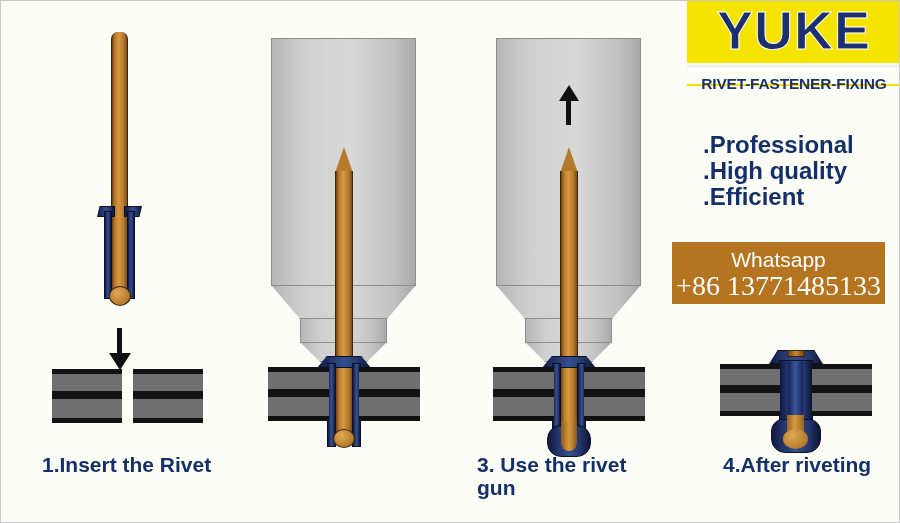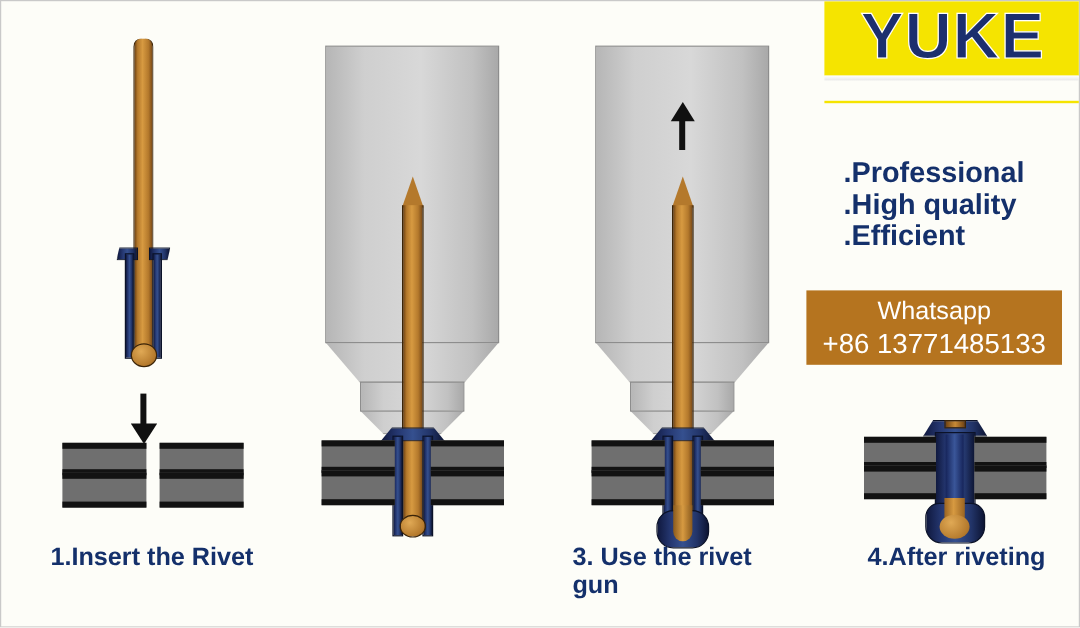--- a/index.html
+++ b/index.html
@@ -57,21 +57,21 @@
   #bullets div{white-space:nowrap;}
 
   
   #whatsapp-box{
     left:671px;top:241px;width:213px;height:62px;
     background:#b5741f;
     color:#ffffff;
     display:flex;flex-direction:column;align-items:center;justify-content:center;
     font-size:21px;line-height:26px;
   }
-  #whatsapp-number{font-size:23px;}
+  #whatsapp-number{font-size:28px;font-family:Liberation Serif, serif;}
 
   
   .caption{
     color:#14306b;font-weight:bold;font-size:21px;line-height:23px;
   }
   #caption-1{left:41px;top:452px;width:200px;}
   #caption-2{left:281px;top:452px;width:160px;}
   #caption-3{left:476px;top:452px;width:160px;}
   #caption-4{left:722px;top:452px;width:200px;}
 
@@ -128,20 +128,21 @@
 </style>
 </head>
 <body>
 
 <div id="page">
 
   <div class="abs" id="logo-band"></div>
   <div class="abs" id="logo-wordmark">YUKE</div>
   <div class="abs" id="logo-underline"></div>
   <div class="abs" id="logo-tagline-rule"></div>
+  <div class="abs" id="logo-tagline">RIVET-FASTENER-FIXING</div>
 
   <div class="abs" id="bullets">
     <div>.Professional</div>
     <div>.High quality</div>
     <div>.Efficient</div>
   </div>
 
   <div class="abs" id="whatsapp-box">
     <div>Whatsapp</div>
     <div id="whatsapp-number">+86 13771485133</div>

